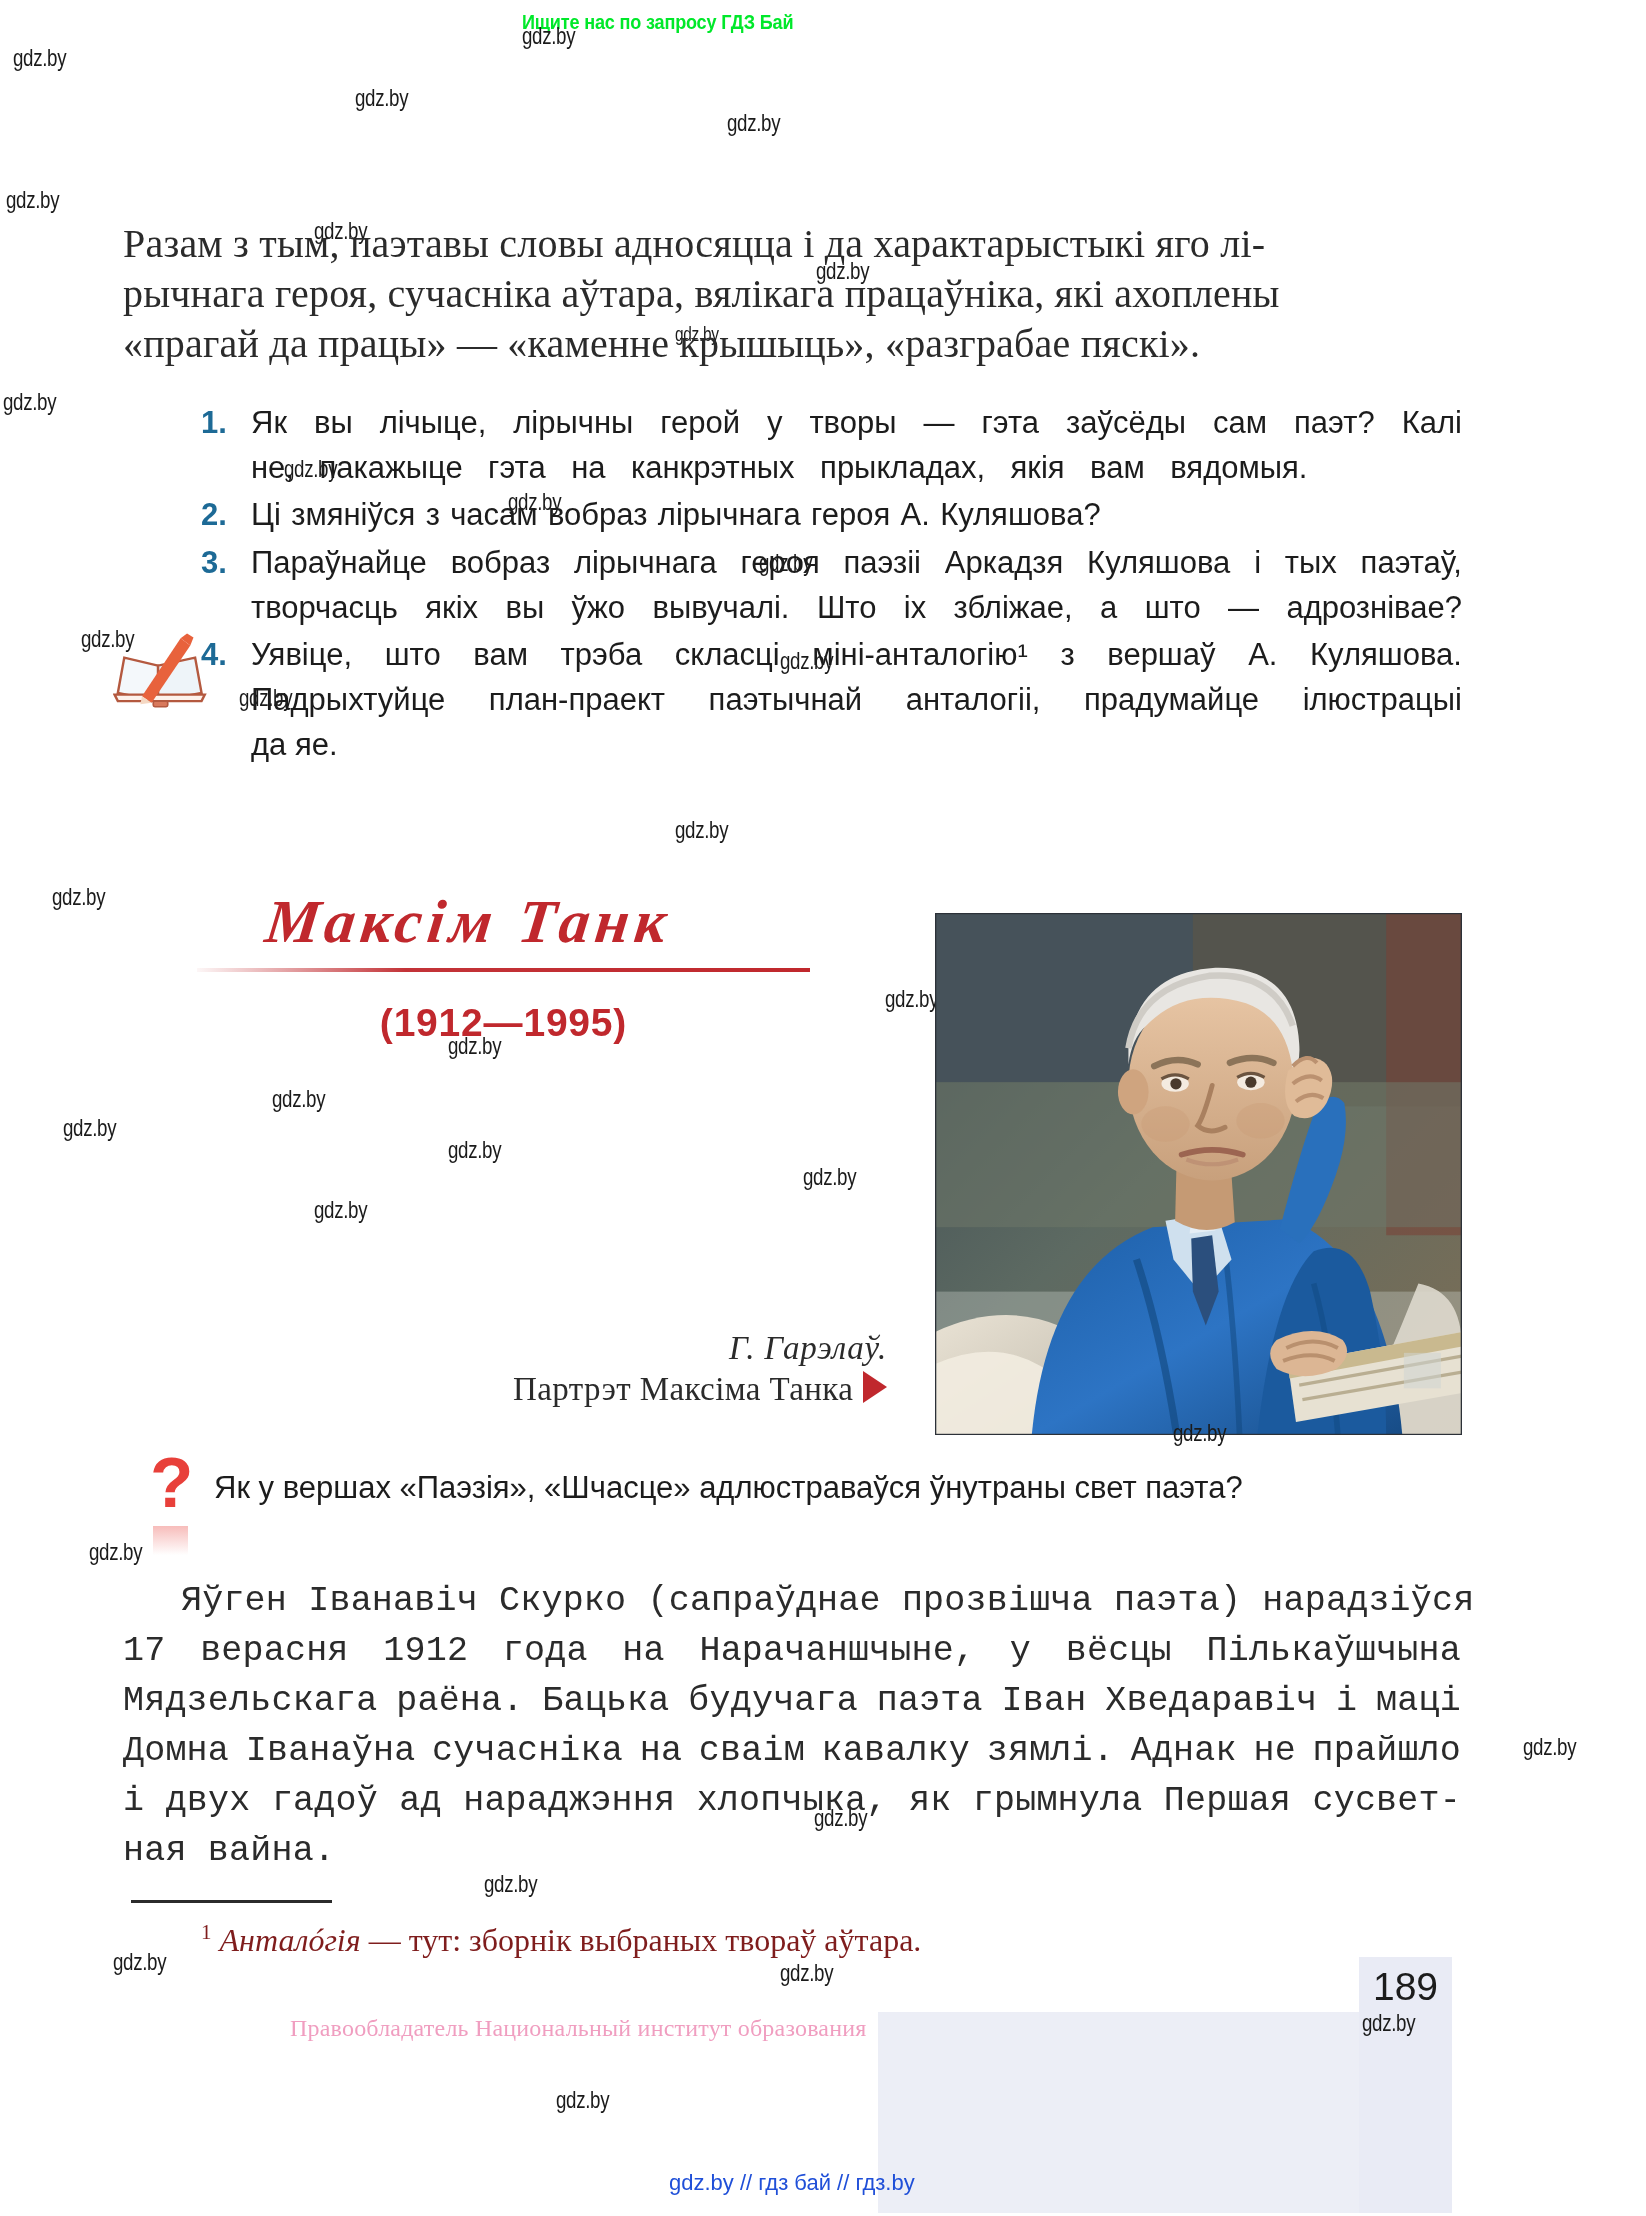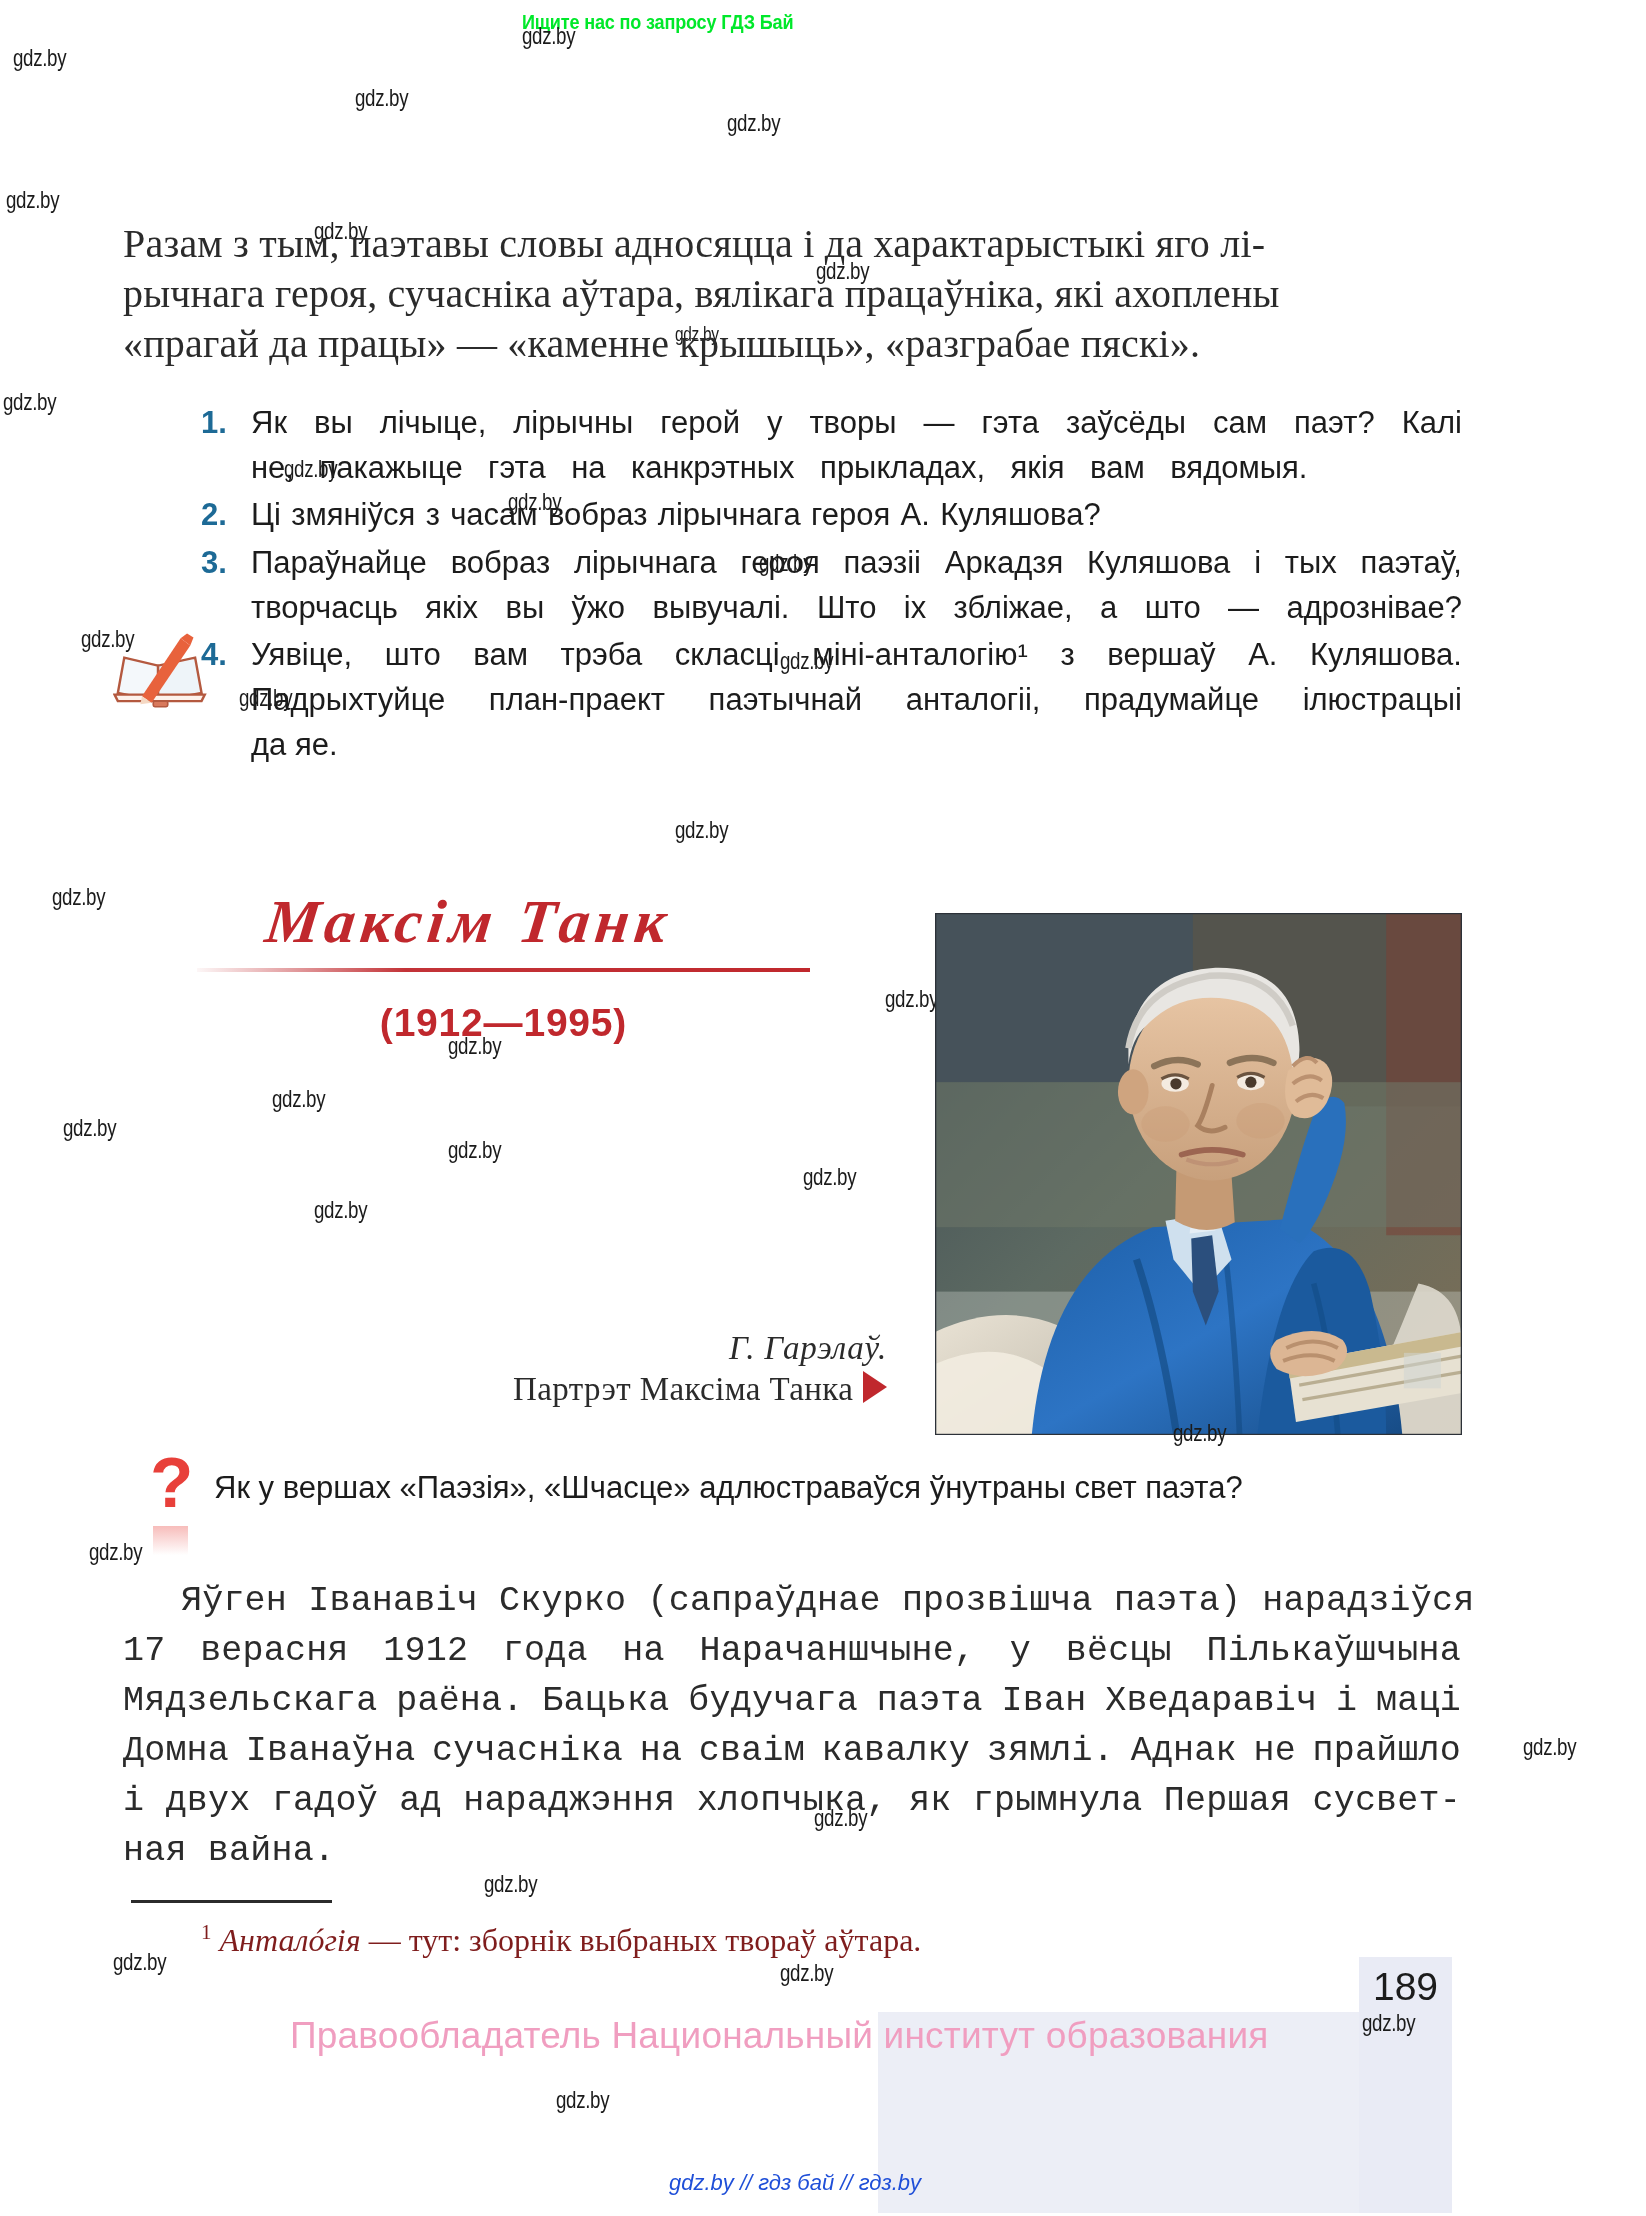--- a/index.html
+++ b/index.html
@@ -49,23 +49,23 @@
   .wm-footer {
     position: absolute;
     font-family: "Liberation Sans", sans-serif;
     color: #1f4fd8;
     font-size: 22px;
     letter-spacing: 0px;
     white-space: nowrap;
   }
   .wm-owner {
     position: absolute;
-    font-family: Liberation Sans, sans-serif;
+    font-family: Liberation Serif, serif;
     color: #f09ec0;
-    font-size: 37px;
+    font-size: 24px;
     white-space: nowrap;
     letter-spacing: 0.2px;
   }
 
   
   .intro-para {
     position: absolute;
     left: 123px;
     top: 219px;
     width: 1338px;
@@ -643,16 +643,16 @@
   <div class="wm" style="left:780px; top:1960px;">gdz.by</div>
   <div class="wm" style="left:1362px; top:2010px;">gdz.by</div>
   <div class="wm" style="left:113px; top:1949px;">gdz.by</div>
   <div class="wm" style="left:556px; top:2087px;">gdz.by</div>
   <div class="wm" style="left:1523px; top:1734px;">gdz.by</div>
   <div class="wm" style="left:814px; top:1805px;">gdz.by</div>
   <div class="wm" style="left:484px; top:1871px;">gdz.by</div>
   <div class="wm" style="left:1173px; top:1420px;">gdz.by</div>
   <div class="wm" style="left:89px; top:1539px;">gdz.by</div>
 
-  <div class="wm-footer" style="left:669px; top:2170px;font-style:italic;">gdz.by  //  гдз бай  //  гдз.by</div>
+  <div class="wm-footer" style="left:669px; top:2170px;">gdz.by  //  гдз бай  //  гдз.by</div>
 
 </div>
 
 
 </body></html>

